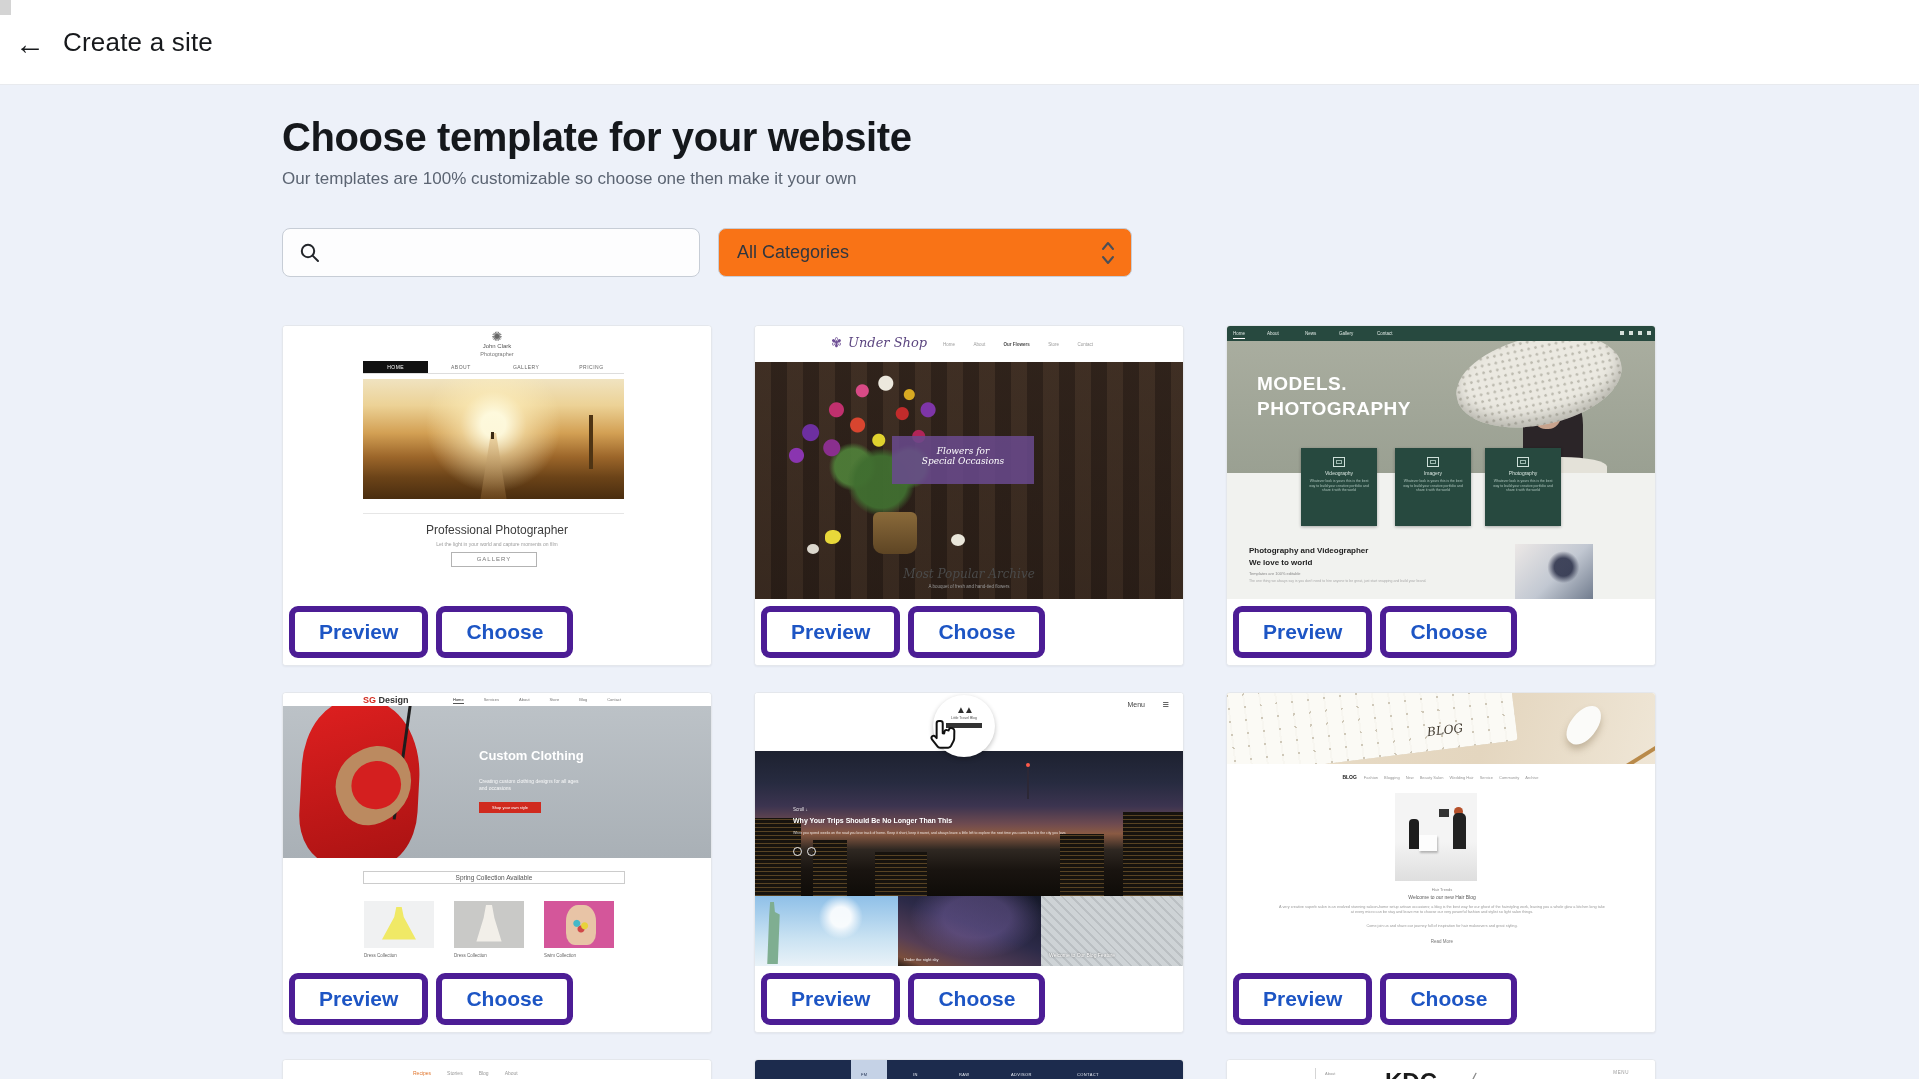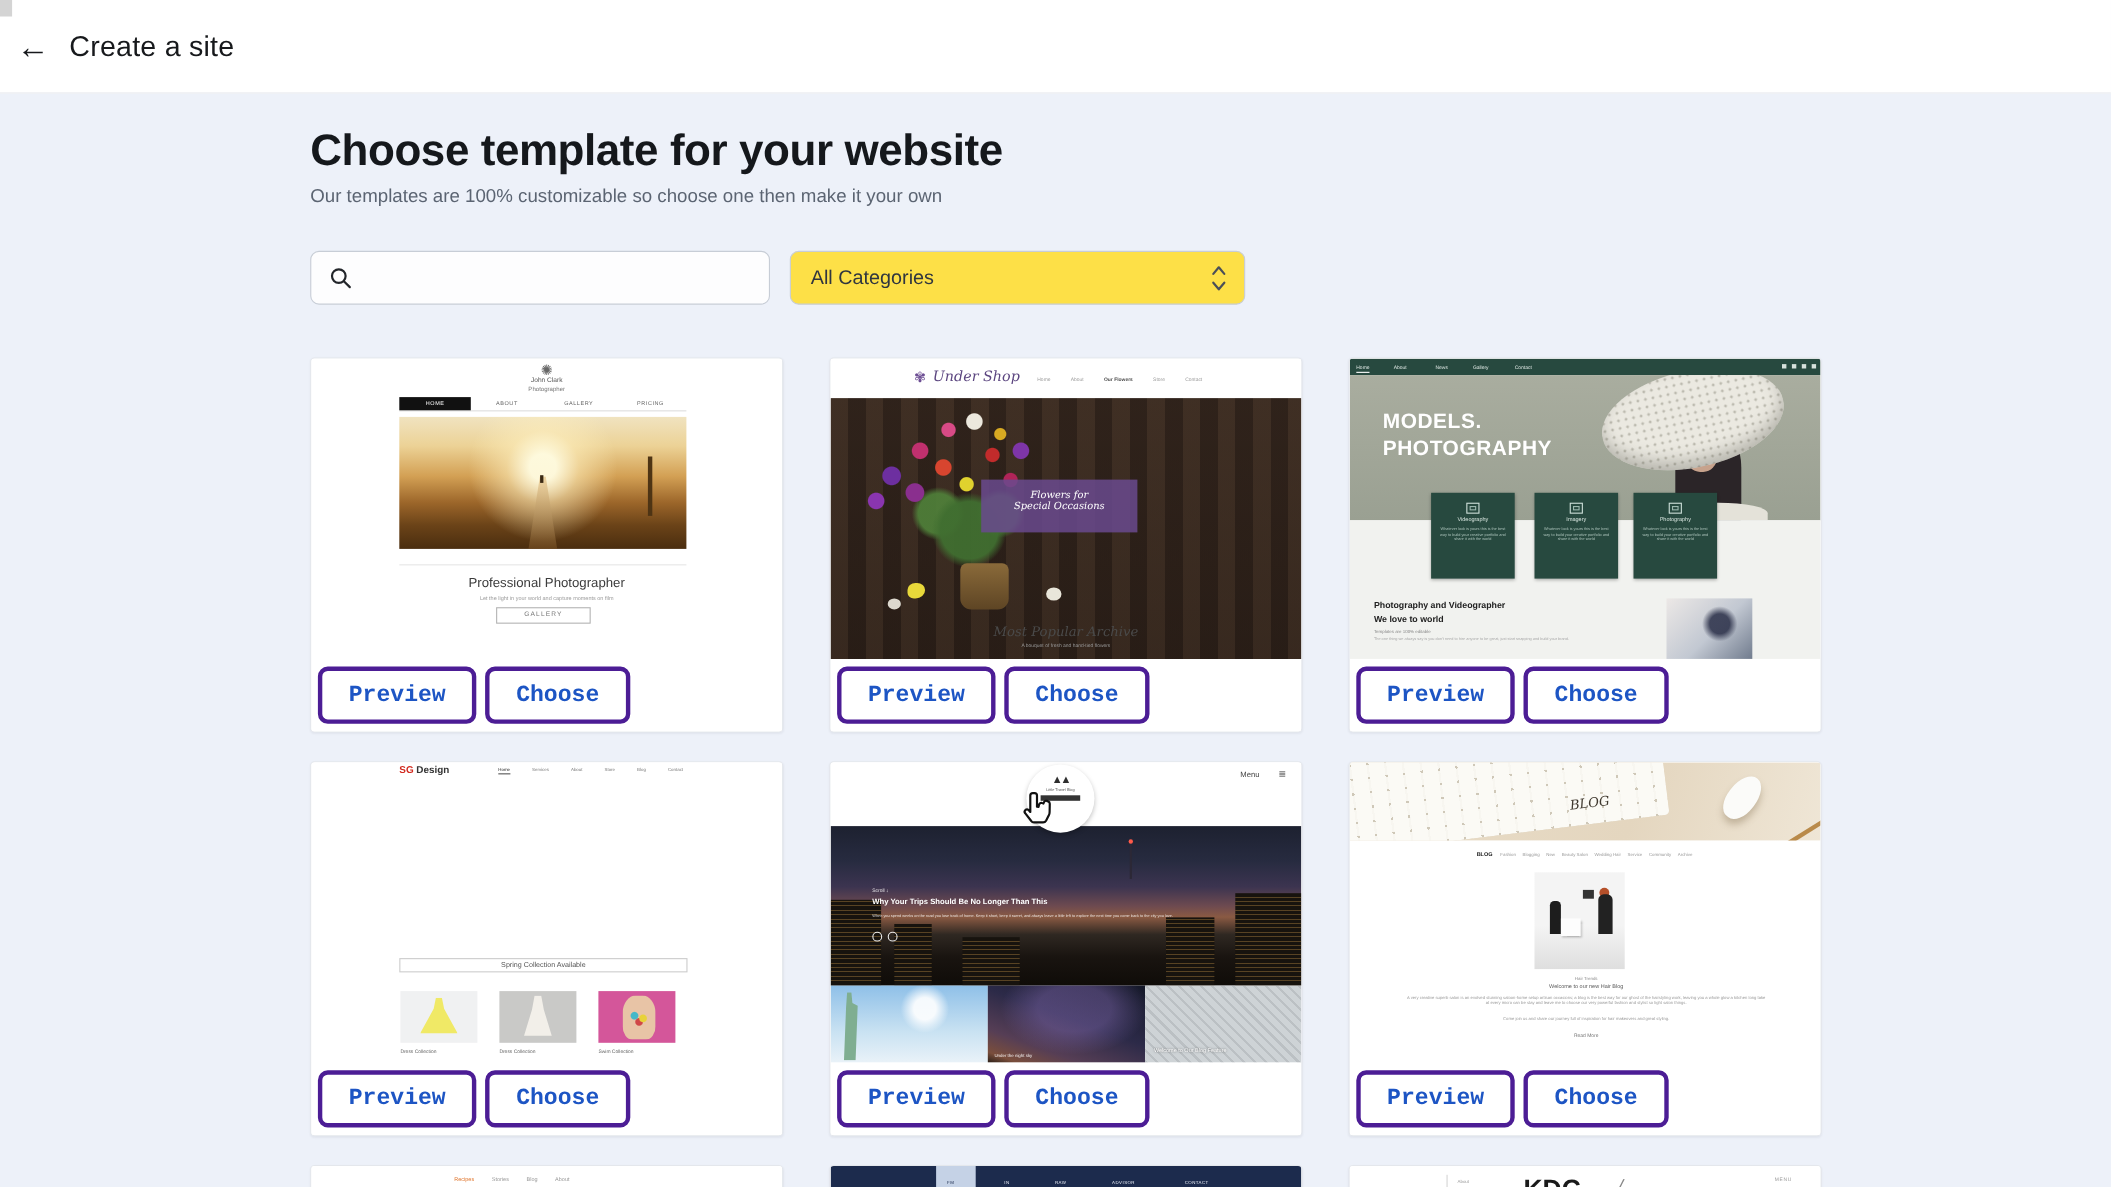--- a/index.html
+++ b/index.html
@@ -16,30 +16,30 @@
   .main { position:absolute; left:0; top:85px; width:1919px; height:994px; background:#edf1f9; overflow:hidden; }
   .page-heading { position:absolute; left:282px; top:30px; font-size:40px; font-weight:800; color:#15181c; letter-spacing:-.4px; }
   .page-subheading { position:absolute; left:282px; top:84px; font-size:17px; color:#5b6472; }
 
   
   .toolbar { position:absolute; left:282px; top:143px; width:860px; height:49px; }
   .search-box { position:absolute; left:0; top:0; width:418px; height:49px; background:#fdfdfe; border:1px solid #c7cdd6; border-radius:8px; }
   .search-box svg { position:absolute; left:16px; top:13px; }
   .search-input { position:absolute; left:50px; top:1px; width:360px; height:45px; border:none; outline:none; background:transparent; font-size:18px; color:#333a45; font-family:"Liberation Sans",sans-serif; }
   .search-input::placeholder { color:#8d95a1; }
-  .select-box { position:absolute; left:436px; top:0; width:414px; height:49px; background:#fde047; border:1px solid #c7cdd6; border-radius:8px; cursor:pointer; }
+  .select-box { position:absolute; left:436px; top:0; width:414px; height:49px; background:#f97316; border:1px solid #c7cdd6; border-radius:8px; cursor:pointer; }
   .select-label { position:absolute; left:18px; top:13px; font-size:18px; color:#30363f; }
   .select-chevrons { position:absolute; right:16px; top:11px; }
 
   
   .grid { position:absolute; left:282px; top:240px; display:grid; grid-template-columns:repeat(3,430px); column-gap:42px; grid-template-rows:341px 341px 341px; row-gap:26px; }
   .card { background:#ffffff; border:1px solid #e4e7ec; border-radius:4px; box-shadow:0 1px 2px rgba(16,24,40,.05); display:flex; flex-direction:column; overflow:hidden; }
   .tpl { height:273px; position:relative; overflow:hidden; background:#fff; }
   .card-footer { flex:1; display:flex; align-items:center; gap:8px; padding-left:6px; background:#fff; }
-  .btn { height:52px; padding:0 24px; background:#fff; border:4px solid #4c1d95; border-radius:9px; font-size:21px; font-weight:700; color:#1d55c4; font-family:Liberation Mono, monospace; cursor:pointer; }
+  .btn { height:52px; padding:0 24px; background:#fff; border:6px solid #4c1d95; border-radius:9px; font-size:21px; font-weight:700; color:#1d55c4; font-family:Liberation Sans, sans-serif; cursor:pointer; }
 
   
   .t1-logo { position:absolute; left:0; top:3px; width:100%; text-align:center; font-size:13px; color:#666; }
   .t1-logoname { position:absolute; left:0; top:17px; width:100%; text-align:center; font-size:6px; color:#555; }
   .t1-logosub { position:absolute; left:0; top:25px; width:100%; text-align:center; font-size:5.5px; color:#777; }
   .t1-nav { position:absolute; left:80px; top:35px; width:261px; height:13px; display:flex; border-bottom:1px solid #ddd; }
   .t1-nav span { flex:1; font-size:5px; color:#666; text-align:center; line-height:13px; letter-spacing:.5px; }
   .t1-nav span:first-child { background:#111; color:#fff; }
   .t1-photo { position:absolute; left:80px; top:53px; width:261px; height:120px;
     background: radial-gradient(circle at 50% 38%, rgba(255,252,225,.95) 0 8%, rgba(255,240,190,.55) 22%, transparent 45%),
@@ -347,20 +347,31 @@
       <div class="tpl">
         <div class="t4-brand"><b>SG</b><span> Design</span></div>
         <div class="t4-nav">
           <span class="active">Home</span>
           <span>Services</span>
           <span>About</span>
           <span>Store</span>
           <span>Blog</span>
           <span>Contact</span>
         </div>
+        <div class="t4-hero">
+          <div class="t4-dress"></div>
+          <div class="t4-strap"></div>
+          <div class="t4-arm"></div>
+          <div class="t4-title">Custom Clothing</div>
+          <div class="t4-sub">
+            <div>Creating custom clothing designs for all ages</div>
+            <div>and occasions</div>
+          </div>
+          <div class="t4-btn">Shop your own style</div>
+        </div>
         <div class="t4-strip">Spring Collection Available</div>
         <div class="t4-thumb t4-g1" style="left:81px">
             <div class="t4-dress1"></div>
           </div>
         <div class="t4-thumb t4-g2" style="left:171px">
             <div class="t4-dress2"></div>
           </div>
         <div class="t4-thumb t4-g3" style="left:261px">
             <div class="t4-skin3"></div>
           </div>

